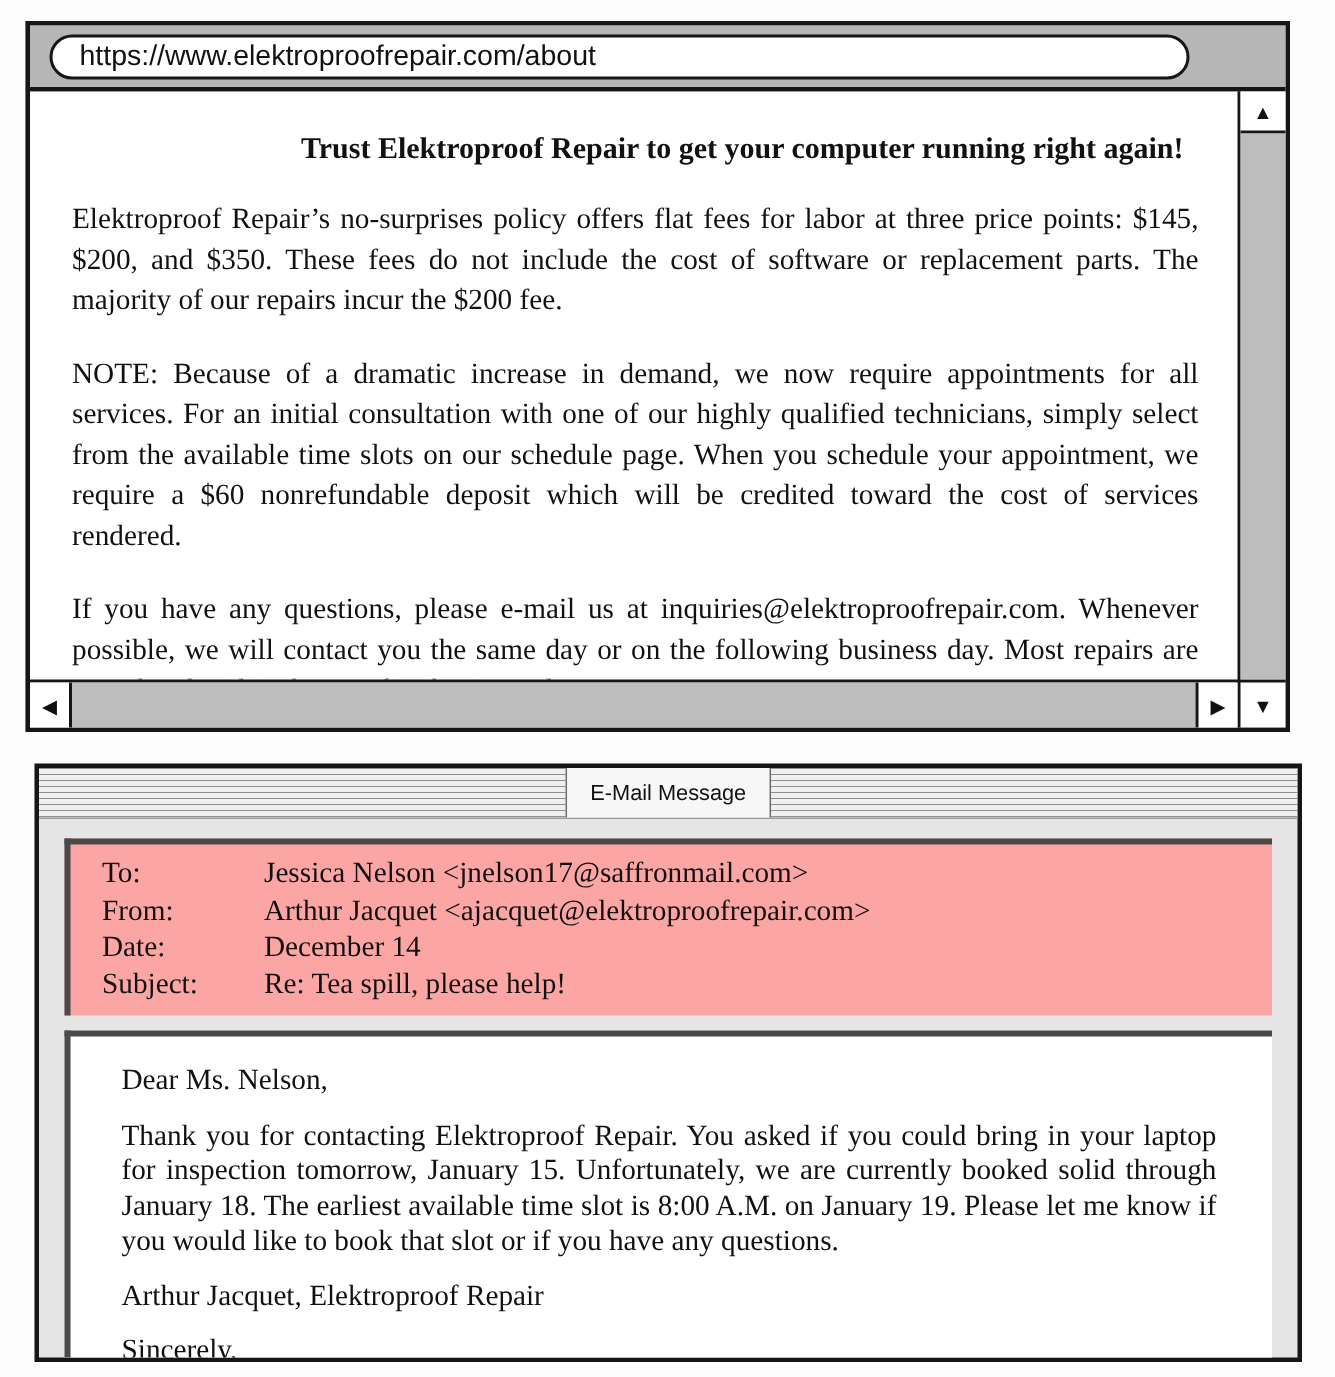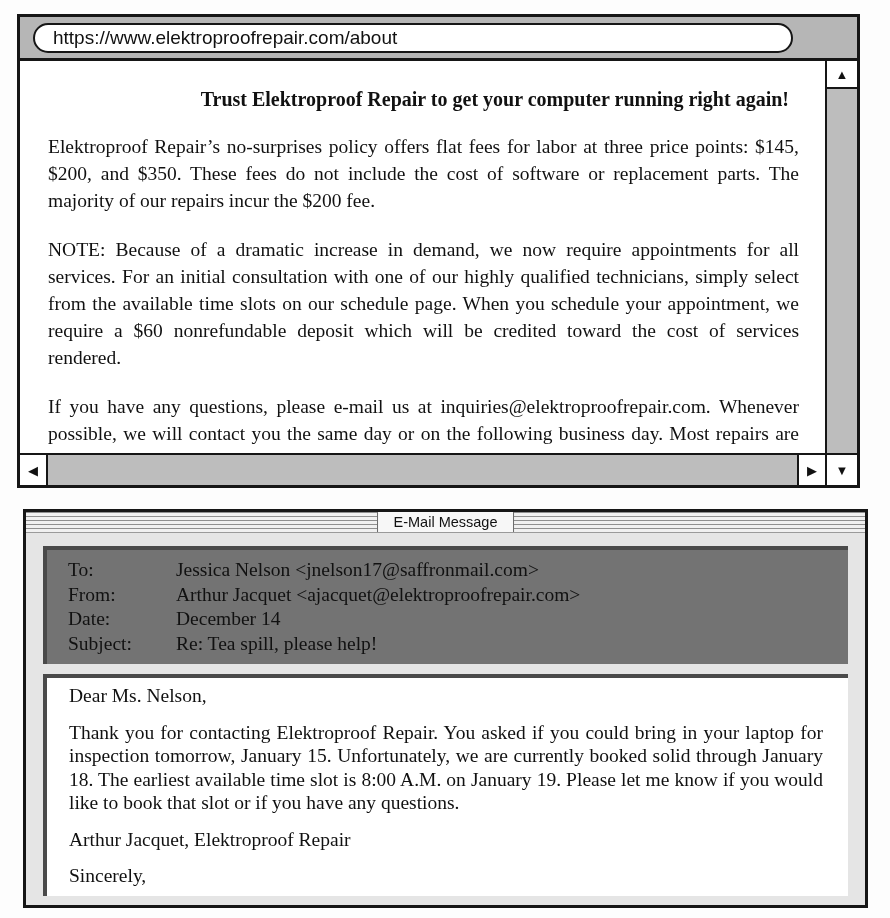--- a/index.html
+++ b/index.html
@@ -78,54 +78,54 @@
   
   .email {
     position: absolute; left: 23px; top: 509px;
     width: 845px; height: 399px;
     border: 3px solid #161616;
     background: #e5e5e5;
     overflow: hidden;
   }
   .titlebar {
     position: relative;
-    height: 21px;
+    height: 34px;
     background: repeating-linear-gradient(to bottom, #8f8f8f 0 1px, #f0f0f0 1px 4px);
     border-bottom: 1px solid #9a9a9a;
   }
   .title-label {
     position: absolute; left: 50%; top: 0; transform: translateX(-50%);
     height: 100%;
     display: flex; align-items: center;
     padding: 0 16px;
     background: #f7f7f7;
     border-left: 1px solid #6a6a6a;
     border-right: 1px solid #6a6a6a;
     font-family: "Liberation Sans", sans-serif;
     font-size: 14.5px;
     white-space: nowrap;
   }
   .hdr-box {
     margin: 13px 17px 0;
-    background: #737373;
+    background: #fca5a5;
     border-top: 4px solid #4a4a4a;
     border-left: 4px solid #4a4a4a;
     padding: 8px 20px 8px 21px;
   }
   .hdr-row { display: flex; font-size: 19.5px; line-height: 24.5px; }
   .hdr-label { width: 108px; flex-shrink: 0; }
   .hdr-value { flex: 1; white-space: nowrap; overflow: hidden; }
   .msg-box {
     margin: 10px 17px 0;
     background: #fff;
     border-top: 4px solid #4a4a4a;
     border-left: 4px solid #4a4a4a;
     padding: 6px 25px 8px 22px;
   }
-  .msg-box p { font-size: 19.5px; line-height: 23.5px; margin: 0; }
+  .msg-box p { font-size: 19.5px; line-height: 23.5px; margin: 12px; }
   .msg-box p + p { margin-top: 13px; }
   .msg-box p.justify { text-align: justify; }
 </style>
 </head>
 <body>
 
 <div class="browser">
 
   <div class="url-bar">
     <div class="url-pill">https://www.elektroproofrepair.com/about</div>

